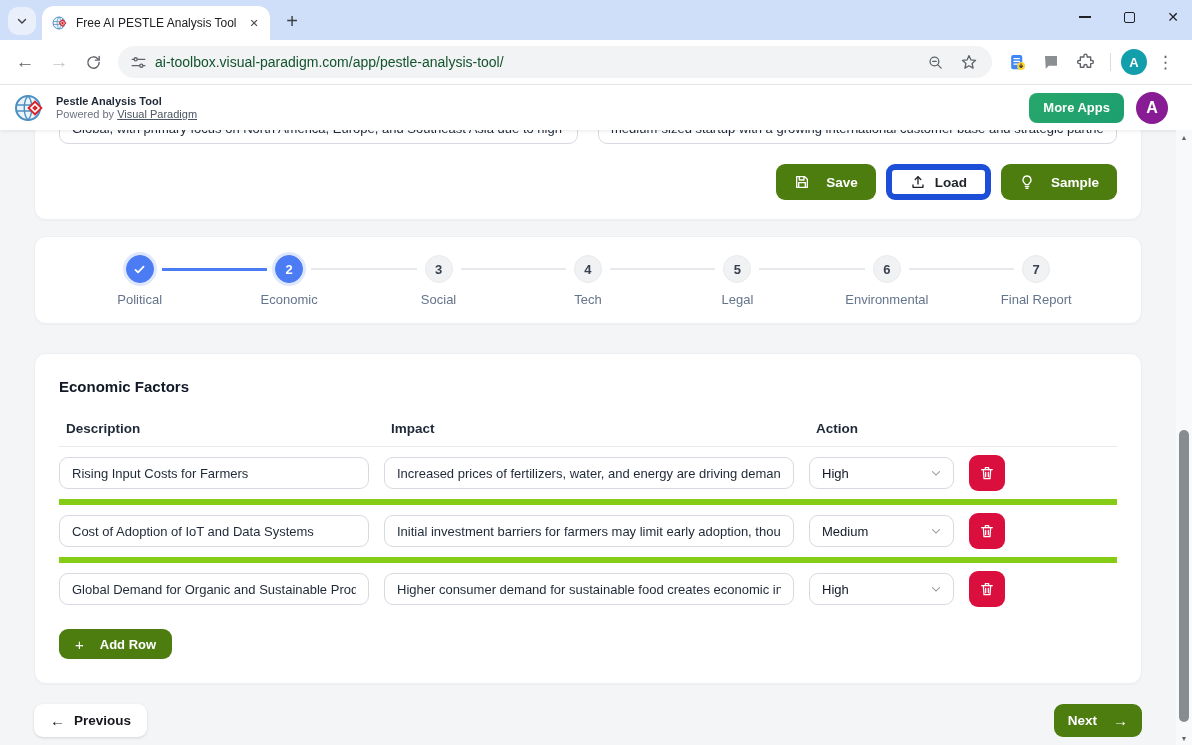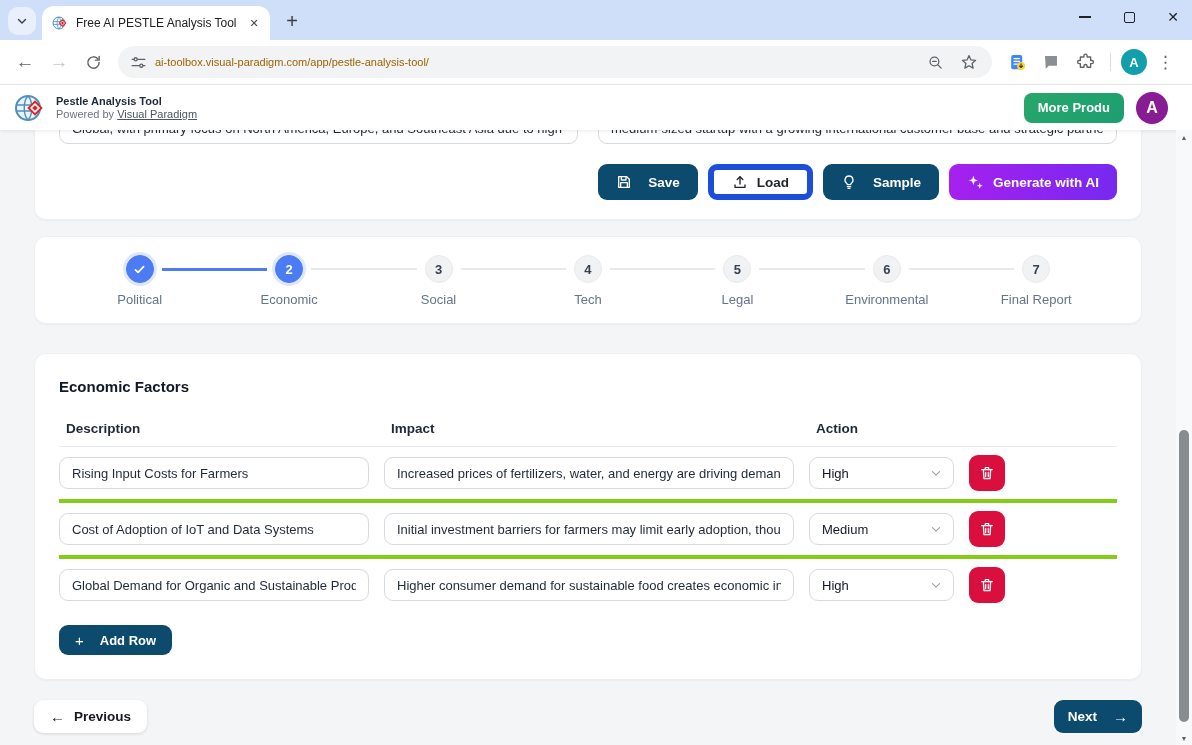--- a/index.html
+++ b/index.html
@@ -16,21 +16,21 @@
   .win-controls { position:absolute; right:12px; top:0; height:34px; display:flex; align-items:center; gap:30px; }
   .win-btn { width:14px; height:14px; display:flex; align-items:center; justify-content:center; cursor:pointer; }
   .win-min { width:12px; height:2px; background:#202124; }
   .win-max { width:11px; height:11px; border:1.6px solid #202124; border-radius:2px; }
   .win-close { font-size:14px; color:#202124; line-height:1; }
 
   .toolbar { height:45px; background:#fff; display:flex; align-items:center; padding:0 12px 0 10px; gap:4px; border-bottom:1px solid #e8eaed; }
   .nav-btn { width:30px; height:30px; display:flex; align-items:center; justify-content:center; font-size:19px; color:#5f6368; border-radius:50%; cursor:pointer; }
   .nav-btn.disabled { color:#c2c6cb; }
   .omnibox { flex:1; height:32px; background:#f1f3f4; border-radius:16px; display:flex; align-items:center; padding:0 10px 0 12px; margin:0 6px; gap:8px; }
-  .url-text { flex:1; font-size:11px; color:#a16207; white-space:nowrap; overflow:hidden; }
+  .url-text { flex:1; font-size:14px; color:#14532d; white-space:nowrap; overflow:hidden; }
   .omni-icon { width:26px; height:26px; display:flex; align-items:center; justify-content:center; border-radius:50%; cursor:pointer; }
   .tb-icon { width:30px; height:30px; display:flex; align-items:center; justify-content:center; cursor:pointer; }
   .tb-divider { width:1px; height:18px; background:#dadce0; margin:0 6px; }
   .browser-avatar { width:26px; height:26px; border-radius:50%; background:#129eab; color:#fff; font-size:13px; font-weight:700; display:flex; align-items:center; justify-content:center; cursor:pointer; }
   .kebab { font-size:17px; color:#5f6368; cursor:pointer; padding:0 6px; }
 
   
   .app-header { height:45px; background:#fff; display:flex; align-items:center; padding:0 24px 0 14px; gap:10px; position:relative; z-index:5; box-shadow:0 1px 4px rgba(0,0,0,.09); }
   .app-title { font-size:11px; font-weight:700; color:#1f2937; line-height:1.15; }
   .app-sub { font-size:11px; color:#6b7280; }
@@ -42,42 +42,42 @@
   
   .main { height:615px; background:#f4f5f7; padding:0 50px 0 34px; overflow:hidden; position:relative; }
   .card { background:#fff; border:1px solid #edf0f3; border-radius:12px; box-shadow:0 1px 2px rgba(16,24,40,.04); }
 
   .setup-card { margin-top:-56px; padding:37px 24px 19px; }
   .setup-inputs { display:flex; gap:20px; margin-bottom:20px; }
   .text-input { height:32px; border:1px solid #d6dae0; border-radius:9px; padding:0 12px; font-size:13px; color:#1f2937; font-family:inherit; background:#fff; outline:none; width:100%; }
   .setup-inputs .text-input { flex:1; }
   .setup-actions { display:flex; justify-content:flex-end; gap:10px; }
   .btn { height:36px; border:none; border-radius:9px; font-size:13.5px; font-weight:700; font-family:inherit; display:inline-flex; align-items:center; justify-content:center; gap:9px; cursor:pointer; padding:0 18px; }
-  .btn-blue { background:#0c4a6e; color:#fff;gap:16px; }
+  .btn-blue { background:#4d7c0f; color:#fff;gap:16px; }
   .btn-white { background:#fff; color:#1f2328; border:6px solid #1d4ed8; }
   .btn-purple { background:linear-gradient(90deg,#a620ef,#7729f0); color:#fff; }
 
   
   .stepper-card { margin-top:16px; padding:18px 30px 16px; }
   .stepper { display:flex; }
   .step { flex:1; position:relative; display:flex; flex-direction:column; align-items:center; cursor:pointer; }
   .step:not(:first-child)::before { content:""; position:absolute; top:13px; left:calc(-50% + 22px); width:calc(100% - 44px); height:2px; background:#e7e9ed; }
   .step.connector-done:not(:first-child)::before { background:#4c7cf3; height:3px; top:12.5px; }
   .step-circle { width:28px; height:28px; border-radius:50%; background:#f1f2f4; border:1px solid #e8eaed; color:#374151; font-size:13px; font-weight:600; display:flex; align-items:center; justify-content:center; z-index:1; }
   .step.is-done .step-circle, .step.is-active .step-circle { background:#4c7cf3; border-color:#4c7cf3; color:#fff; box-shadow:0 0 0 3px rgba(76,124,243,.18); }
   .step-label { margin-top:9px; font-size:13px; color:#64748b; }
 
   
   .factors-card { margin-top:29px; padding:24px; }
   .factors-title { font-size:15px; font-weight:700; color:#111827; }
   .f-table { margin-top:26px; }
   .f-grid { display:grid; grid-template-columns:310px 410px 145px 1fr; column-gap:15px; align-items:center; }
   .f-head { padding-bottom:10px; border-bottom:1px solid #e8eaed; }
   .f-head span { font-size:13.5px; font-weight:700; color:#1f2937; padding-left:7px; }
-  .f-row { padding:8px 0; border-bottom:4px solid #84cc16; }
+  .f-row { padding:8px 0; border-bottom:6px solid #84cc16; }
   .f-row:last-of-type { border-bottom:none; }
   .select { height:32px; border:1px solid #d6dae0; border-radius:9px; background:#fff; display:flex; align-items:center; justify-content:space-between; padding:0 10px 0 12px; font-size:13px; color:#111827; cursor:pointer; }
   .del-btn { width:36px; height:36px; border:none; border-radius:9px; background:#db0f3e; display:flex; align-items:center; justify-content:center; cursor:pointer; }
   .add-row { margin-top:14px; height:30px; padding:0 16px; font-size:13px; }
   .add-row .plus { font-size:15px; font-weight:400; }
 
   
   .bottom-nav { display:flex; justify-content:space-between; margin-top:20px; padding-right:0; }
   .nav-prev { height:33px; background:#fff; color:#16181d; border-radius:9px; box-shadow:0 1px 3px rgba(0,0,0,.13); font-weight:600; padding:0 16px; }
   .nav-next { height:33px; padding:8px 14px; font-weight:600; }
@@ -192,21 +192,21 @@
       <path d="M14 4c-5 5-5 19 0 24M14 4c5 5 5 19 0 24M2.5 13h23M2.5 19h23" stroke="#4e8fc0" stroke-width="1.4" fill="none"></path>
       <rect x="15.5" y="10.5" width="11" height="11" transform="rotate(45 21 16)" fill="#d8232a"></rect>
       <rect x="18.2" y="13.2" width="5.6" height="5.6" transform="rotate(45 21 16)" fill="none" stroke="#fff" stroke-width="1.6"></rect>
     </svg>
   </span>
   <div>
     <div class="app-title">Pestle Analysis Tool</div>
     <div class="app-sub"><span>Powered by </span><a>Visual Paradigm</a></div>
   </div>
   <div class="header-right">
-    <button class="more-apps">More Produ</button>
+    <button class="more-apps">More Apps</button>
     <div class="app-avatar">A</div>
   </div>
 </div>
 
 <div class="main">
 
   <div class="card setup-card">
     <div class="setup-inputs">
       <input class="text-input" value="Global, with primary focus on North America, Europe, and Southeast Asia due to high adop" style="">
       <input class="text-input" value="medium-sized startup with a growing international customer base and strategic partnership" style="">
@@ -234,29 +234,20 @@
       </button>
       <button class="btn btn-blue">
         <span>
           <svg width="16" height="16" viewBox="0 0 24 24" fill="none" stroke="#fff" stroke-width="1.9" stroke-linecap="round" stroke-linejoin="round">
               <path d="M12 3a6 6 0 0 1 3.6 10.8c-.7.5-1.1 1.3-1.1 2.2H9.5c0-.9-.4-1.7-1.1-2.2A6 6 0 0 1 12 3z"></path>
               <path d="M9.5 19h5M10.5 21.5h3"></path>
             </svg>
         </span>
         <span>Sample</span>
       </button>
-      <button class="btn btn-purple">
-        <span>
-          <svg width="17" height="17" viewBox="0 0 24 24" fill="#fff">
-              <path d="M9 2.5l1.7 4.8L15.5 9l-4.8 1.7L9 15.5l-1.7-4.8L2.5 9l4.8-1.7z"></path>
-              <path d="M18 12.5l1.1 3 3 1.1-3 1.1-1.1 3-1.1-3-3-1.1 3-1.1z"></path>
-            </svg>
-        </span>
-        <span>Generate with AI</span>
-      </button>
     </div>
   </div>
 
   <div class="card stepper-card">
     <div class="stepper">
       <div class="step is-done">
         <div class="step-circle">
           <span>
             <svg width="15" height="15" viewBox="0 0 24 24" fill="none" stroke="#fff" stroke-width="2.8" stroke-linecap="round" stroke-linejoin="round">
                 <path d="M5.5 12.5l4.2 4.2L18.5 7.5"></path>

